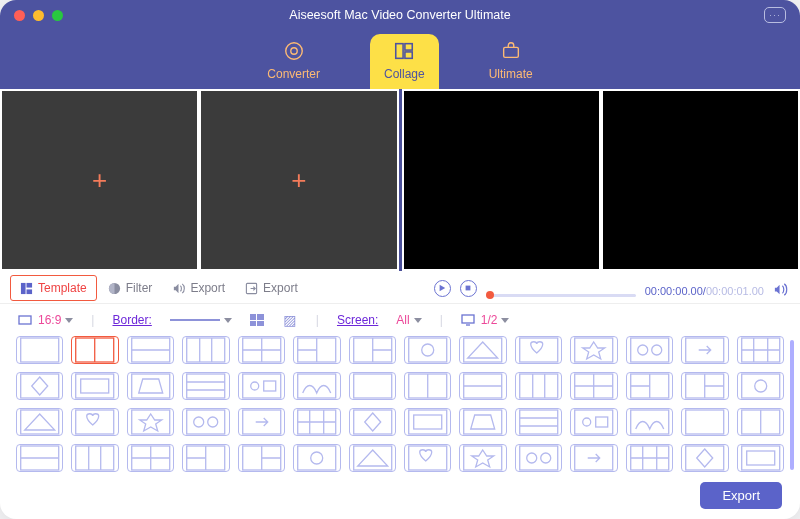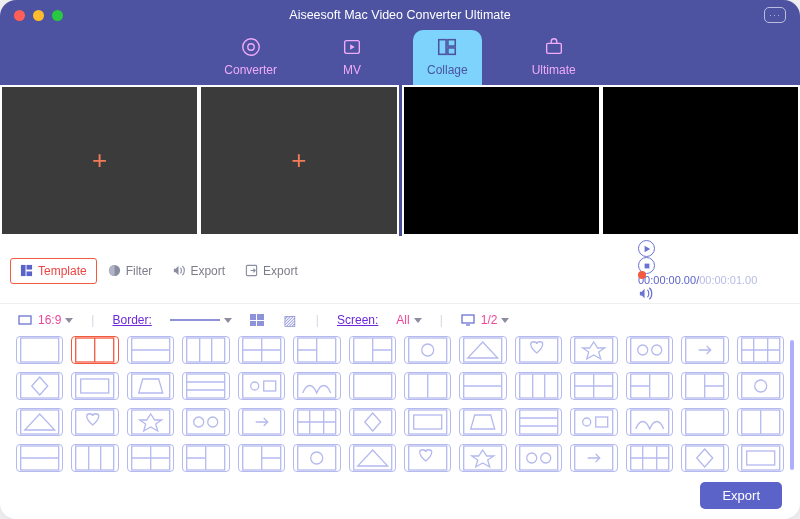--- a/index.html
+++ b/index.html
@@ -44,24 +44,24 @@
     width: 22px; height: 16px; border:1.2px solid #b9bde0; border-radius:5px;
     display:flex; align-items:center; justify-content:center;
   }
   .bubble-btn span{font-size:9px; letter-spacing:1px; color:#b9bde0;}
   .nav {
     display:flex; justify-content:center; align-items:flex-end; gap:36px;
     flex:1;
   }
   .nav-item {
     display:flex; flex-direction:column; align-items:center; gap:5px;
-    color:#f0abfc; font-size:12px; cursor:pointer; padding:6px 14px 8px;
+    color:#fdba74; font-size:12px; cursor:pointer; padding:6px 14px 8px;
     border-radius:10px 10px 0 0;
   }
-  .nav-item.active { background:#7dd3fc; color:#4d53a0; }
+  .nav-item.active { background:#fde047; color:#4d53a0; }
   .nav-icon{width:22px;height:22px; display:flex;align-items:center;justify-content:center;}
   .nav-icon svg{width:22px;height:22px;}
 
   
   .editor {
     display:flex; height: 188px;
   }
   .editor-left, .editor-right {
     flex:1; display:flex; gap:4px; padding:2px;
   }
@@ -80,21 +80,21 @@
     border-bottom: 1px solid #eee;
   }
   .tabs-left { display:flex; gap:2px; align-items:center;}
   .subtab {
     display:flex; align-items:center; gap:5px; font-size:12px; color:#7d7d8a;
     padding:5px 9px; cursor:pointer; border-radius:3px;
   }
   .subtab.active { color:#ef4444; border:1.5px solid #f25a3f; }
   .subtab svg{width:13px;height:13px;}
 
-  .player-controls { display:flex; align-items:flex-start; font-size:11px; color:#5b63c9;flex-direction:column;}
+  .player-controls { display:flex; align-items:flex-end; gap:9px; font-size:11px; color:#5b63c9;}
   .pcbtn{width:17px;height:17px;border:1.4px solid #6b73d2;border-radius:50%;display:flex;align-items:center;justify-content:center;cursor:pointer;}
   .pcbtn svg{width:8px;height:8px;fill:#6b73d2;}
   .track{flex:1; min-width:150px; height:3px; background:#d9dbf4; border-radius:2px; position:relative;}
   .track .dot{width:8px;height:8px;border-radius:50%;background:#f25a3f;position:absolute;left:0;top:-3px;}
   .time{color:#5b63c9; font-size:11px;}
   .time .ghost{color:#b7bbe4;}
   .vol{display:flex;align-items:center;color:#6b73d2;}
   .vol svg{width:15px;height:15px;}
 
   
@@ -155,29 +155,20 @@
     </div>
     <div class="nav">
       <div class="nav-item">
         <span class="nav-icon">
           <svg viewBox="0 0 24 24">
               <circle cx="12" cy="12" r="9" fill="none" stroke="currentColor" stroke-width="1.5"></circle>
               <circle cx="12" cy="12" r="3.5" fill="none" stroke="currentColor" stroke-width="1.5"></circle>
             </svg>
         </span>
         <span>Converter</span>
-      </div>
-      <div class="nav-item">
-        <span class="nav-icon">
-          <svg viewBox="0 0 24 24">
-              <rect x="4" y="5" width="16" height="14" rx="2" fill="none" stroke="currentColor" stroke-width="1.5"></rect>
-              <path d="M10 9l5 3-5 3z" fill="currentColor"></path>
-            </svg>
-        </span>
-        <span>MV</span>
       </div>
       <div class="nav-item active">
         <span class="nav-icon">
           <svg viewBox="0 0 24 24">
               <rect x="3" y="4" width="8" height="16" fill="none" stroke="currentColor" stroke-width="1.7"></rect>
               <rect x="13" y="4" width="8" height="7" fill="none" stroke="currentColor" stroke-width="1.7"></rect>
               <rect x="13" y="13" width="8" height="7" fill="none" stroke="currentColor" stroke-width="1.7"></rect>
             </svg>
         </span>
         <span>Collage</span>

